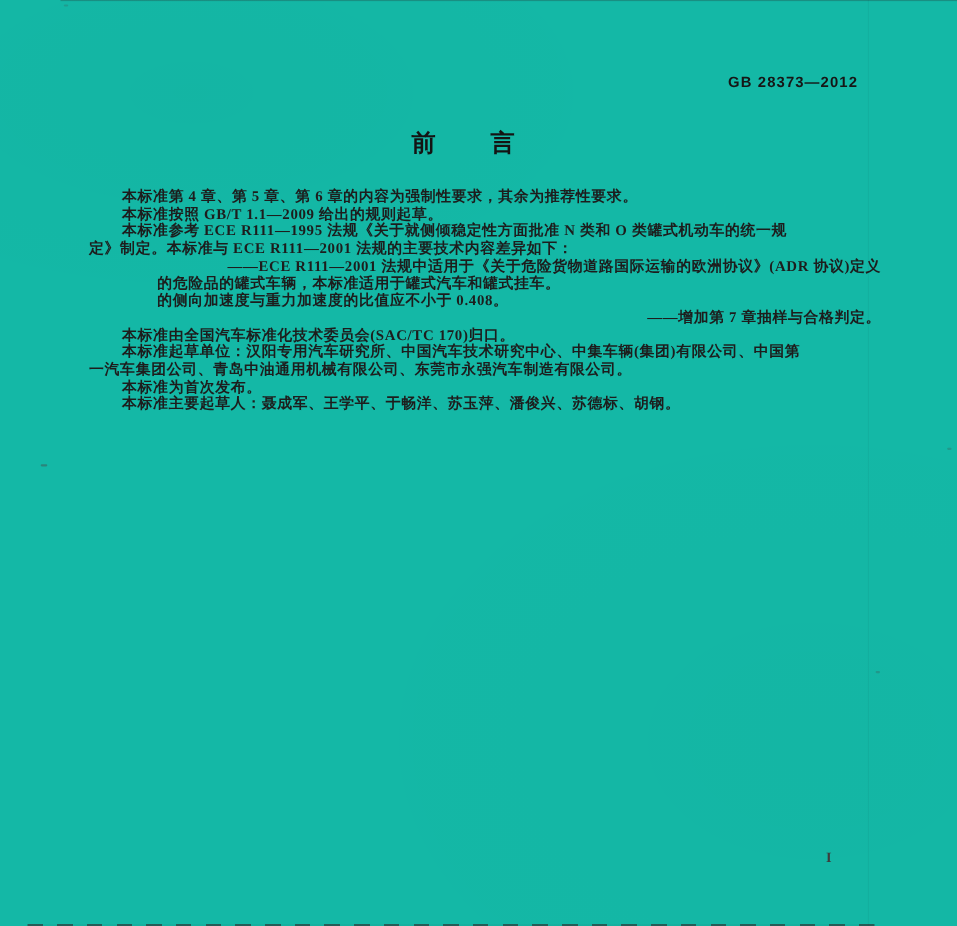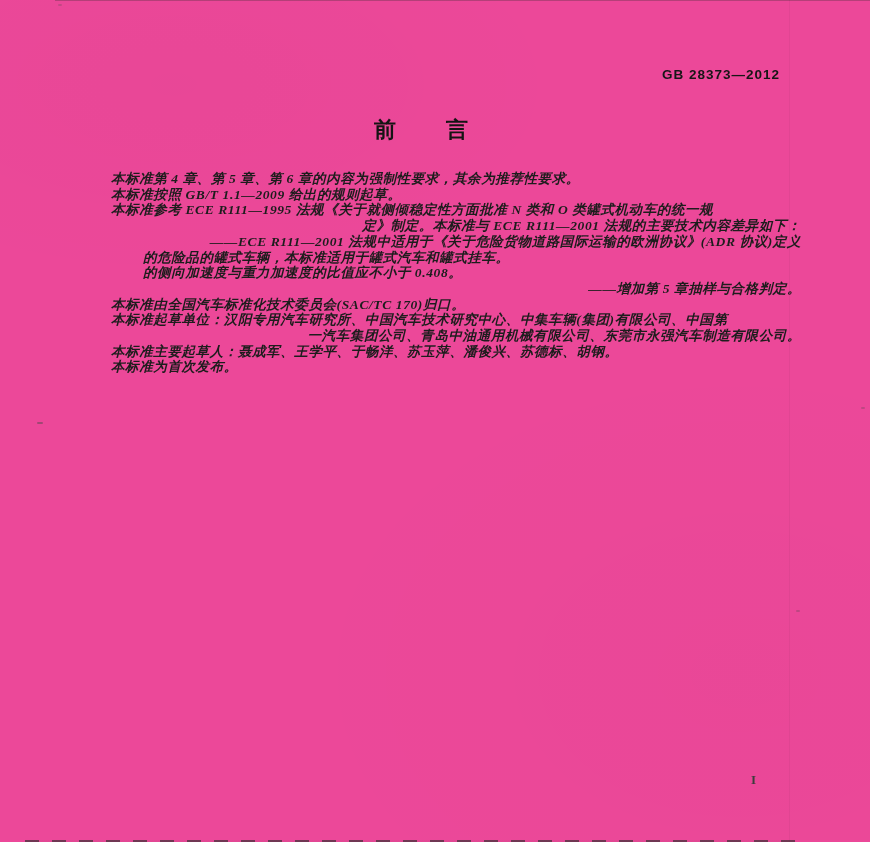--- a/index.html
+++ b/index.html
@@ -5,21 +5,21 @@
   html, body {
     margin: 0;
     padding: 0;
     background: #e8e8e6;
   }
   .page {
     position: relative;
     width: 870px;
     height: 842px;
     margin: 0 auto;
-    background: #ec4899;
+    background: #14b8a6;
     overflow: hidden;
     font-family: "Liberation Serif", "DejaVu Serif", serif;
     color: #1b1b1b;
   }
   
   .page::before {
     content: "";
     position: absolute;
     inset: 0;
     background:
@@ -78,27 +78,26 @@
   .body-block {
     position: absolute;
     top: 171px;
     left: 81px;
     width: 720px;
     font-size: 13.5px;
     font-weight: 600;
     line-height: 15.7px;
     letter-spacing: 0.6px;
     color: #1d1d1d;
-    font-style: italic;
   }
   .line { white-space: pre; }
   .ind-para  { padding-left: 30px; }
   .ind-dash  { padding-left: 29px; text-align: right; }
   .ind-hang  { padding-left: 62px; }
-  .ind-flush { padding-left: 0; text-align: right; }
+  .ind-flush { padding-left: 0; }
   .page-number {
     position: absolute;
     top: 772px;
     left: 751px;
     font-family: "Liberation Serif", "DejaVu Serif", serif;
     font-size: 13px;
     font-weight: 600;
     color: #3d3d3d;
   }
   .speck {
@@ -127,26 +126,26 @@
   </div>
 
   <div class="body-block">
     <div class="line ind-para">本标准第 4 章、第 5 章、第 6 章的内容为强制性要求，其余为推荐性要求。</div>
     <div class="line ind-para">本标准按照 GB/T 1.1—2009 给出的规则起草。</div>
     <div class="line ind-para">本标准参考 ECE R111—1995 法规《关于就侧倾稳定性方面批准 N 类和 O 类罐式机动车的统一规</div>
     <div class="line ind-flush">定》制定。本标准与 ECE R111—2001 法规的主要技术内容差异如下：</div>
     <div class="line ind-dash">——ECE R111—2001 法规中适用于《关于危险货物道路国际运输的欧洲协议》(ADR 协议)定义</div>
     <div class="line ind-hang">的危险品的罐式车辆，本标准适用于罐式汽车和罐式挂车。</div>
     <div class="line ind-hang">的侧向加速度与重力加速度的比值应不小于 0.408。</div>
-    <div class="line ind-dash">——增加第 5 章抽样与合格判定。</div>
+    <div class="line ind-dash">——增加第 7 章抽样与合格判定。</div>
     <div class="line ind-para">本标准由全国汽车标准化技术委员会(SAC/TC 170)归口。</div>
     <div class="line ind-para">本标准起草单位：汉阳专用汽车研究所、中国汽车技术研究中心、中集车辆(集团)有限公司、中国第</div>
     <div class="line ind-flush">一汽车集团公司、青岛中油通用机械有限公司、东莞市永强汽车制造有限公司。</div>
+    <div class="line ind-para">本标准为首次发布。</div>
     <div class="line ind-para">本标准主要起草人：聂成军、王学平、于畅洋、苏玉萍、潘俊兴、苏德标、胡钢。</div>
-    <div class="line ind-para">本标准为首次发布。</div>
   </div>
 
   <div class="page-number">I</div>
 
   <div class="speck speck-a"></div>
   <div class="speck speck-b"></div>
   <div class="speck speck-c"></div>
   <div class="speck speck-d"></div>
 
   <div class="bottom-scan-edge"></div>

